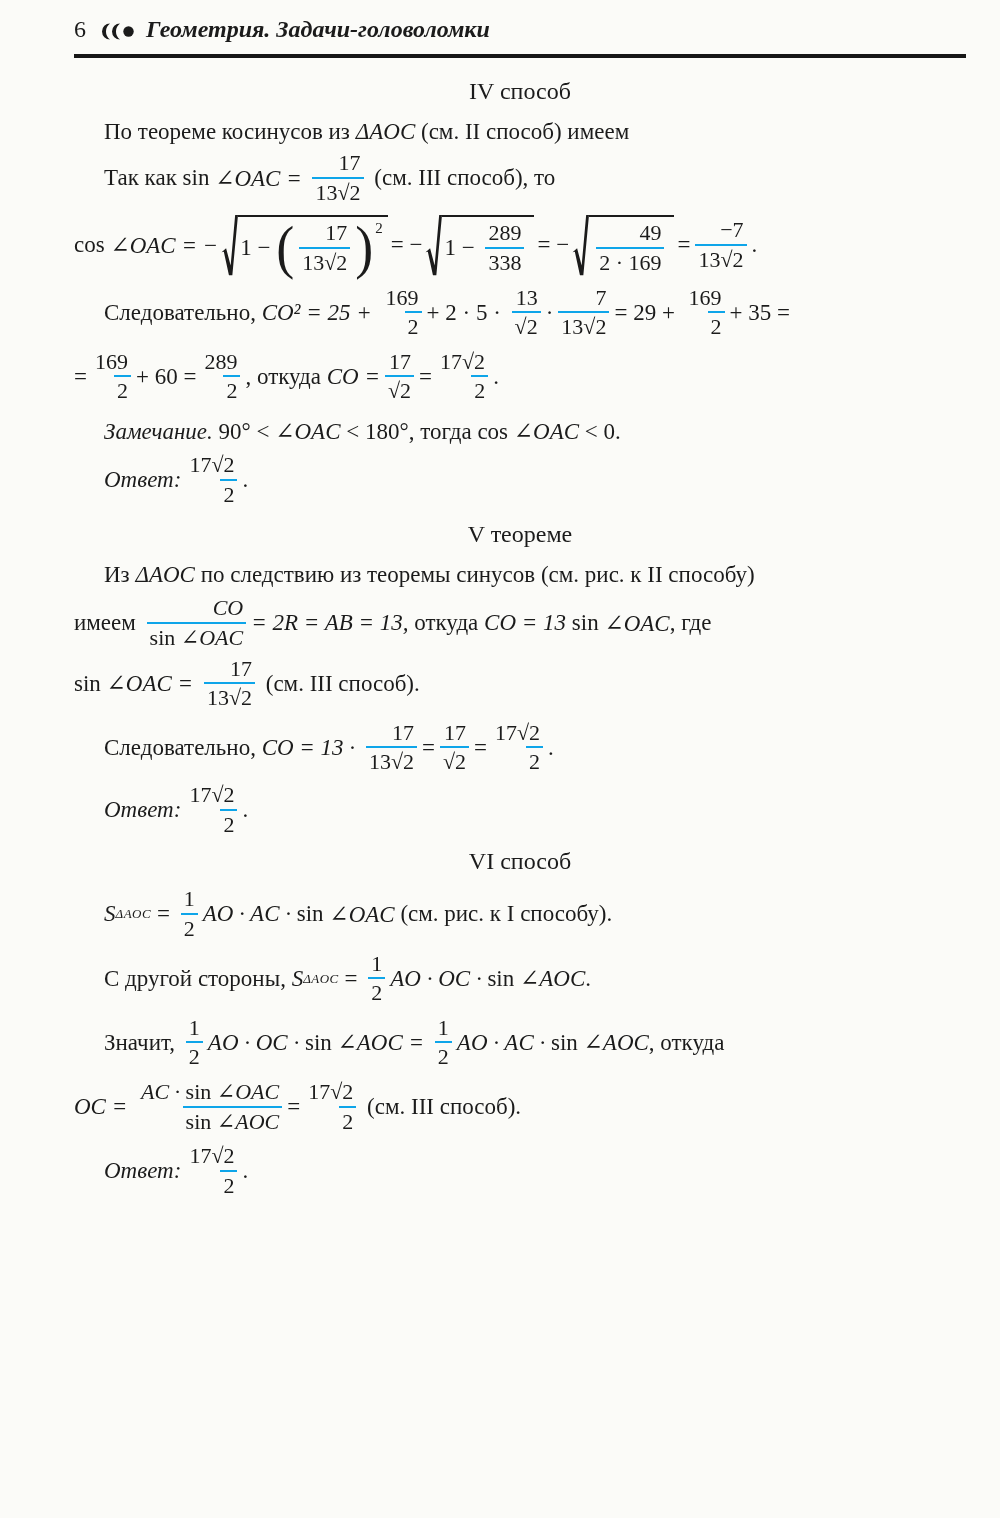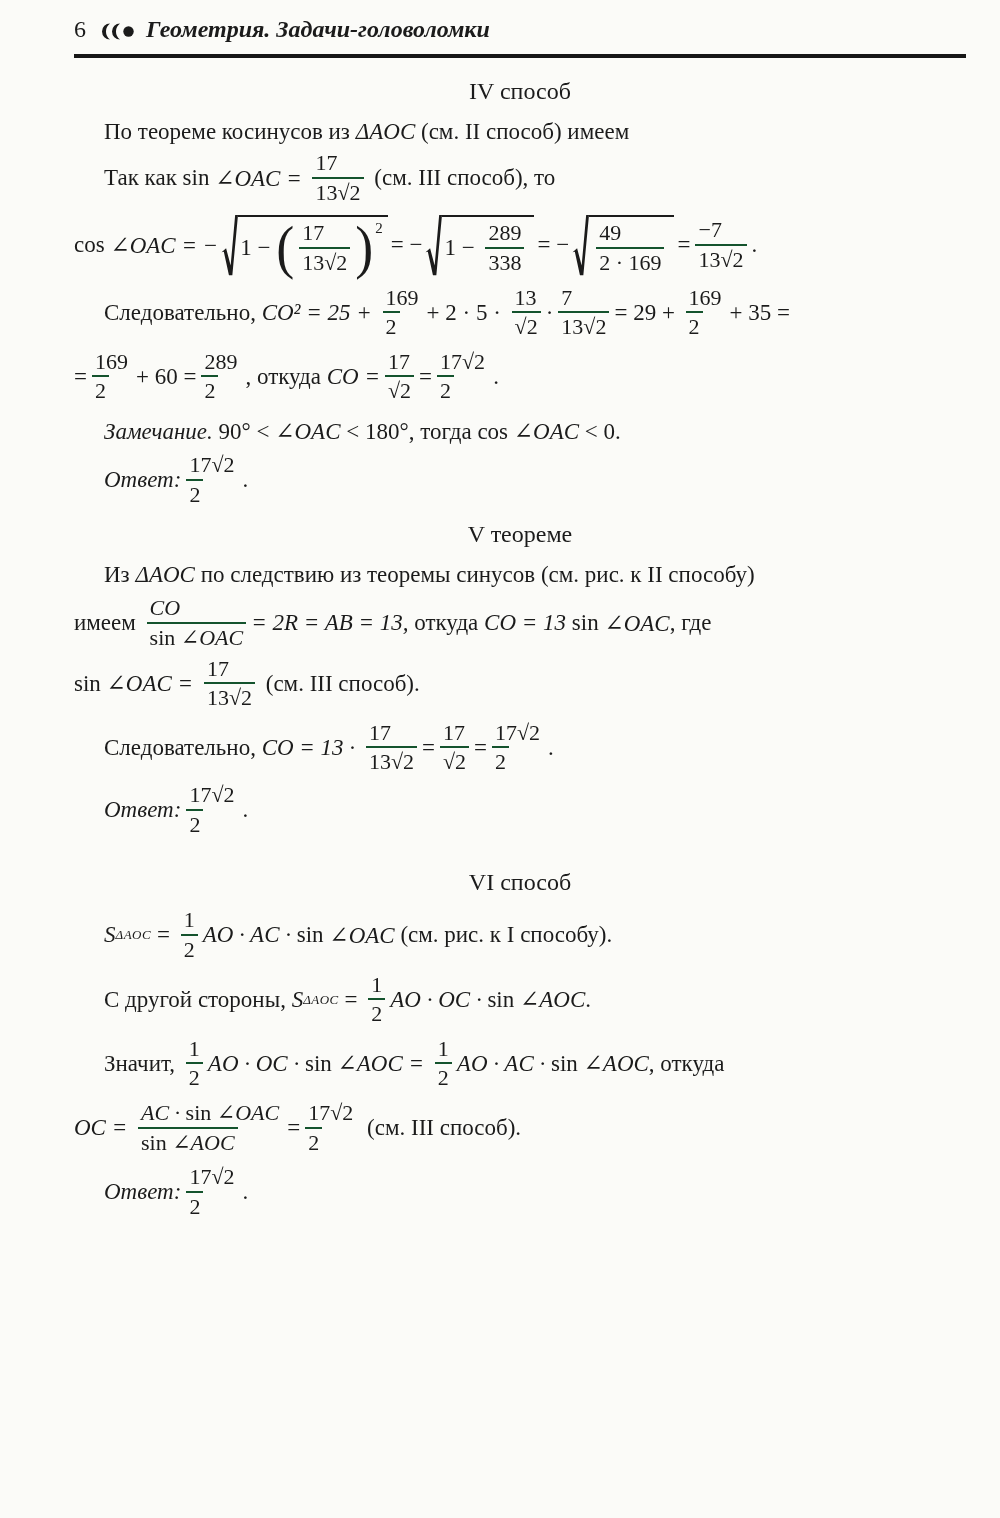--- a/index.html
+++ b/index.html
@@ -19,34 +19,34 @@
   
   .sec{text-align:center;font-size:24px;margin:0;font-weight:400;}
   
   .row{display:flex;align-items:center;white-space:pre;}
   .txt{display:block;white-space:pre;}
   .ind{margin-left:30px;}
   .mi{font-style:italic;}
   .rm{font-style:normal;}
   .itl{font-style:italic;}
   
-  .fr{display:inline-flex;flex-direction:column;align-items:flex-start;margin:0 5px;line-height:1.12;font-size:22px;}
+  .fr{display:inline-flex;flex-direction:column;align-items:flex-end;margin:0 5px;line-height:1.12;font-size:22px;}
   .fr .nu{display:block;padding:0 3px 1px;white-space:pre;text-align:center;}
-  .fr .de{display:block;border-top:2px solid #14532d;padding:2px 3px 0;white-space:pre;text-align:center;}
+  .fr .de{display:block;border-top:2px solid #0ea5e9;padding:2px 3px 0;white-space:pre;text-align:center;}
   
   .sqrt{display:inline-flex;position:relative;padding-left:17px;margin:0 3px;}
   .sqrt > svg{position:absolute;left:0;top:0;width:17px;height:100%;}
   .rbody{display:inline-flex;align-items:center;border-top:2.5px solid #1b1b1b;padding:4px 5px 0 2px;white-space:pre;}
   
   .bp{display:inline-block;font-size:54px;line-height:0.82;font-weight:300;transform:scaleY(1.08);}
   .psup{align-self:flex-start;font-size:15px;line-height:1;margin:0 0 0 2px;}
   .msub{font-size:13px;font-style:italic;vertical-align:-0.55em;letter-spacing:0.5px;}
   
   .mt6{margin-top:6px;}.mt8{margin-top:8px;}.mt10{margin-top:10px;}
-  .mt12{margin-top:12px;}.mt14{margin-top:14px;}.mt16{margin-top:32px;}.mt20{margin-top:20px;text-align:center;}
+  .mt12{margin-top:12px;}.mt14{margin-top:14px;}.mt16{margin-top:11px;}.mt20{margin-top:20px;text-align:center;}
 </style>
 </head>
 <body>
 
 <div class="page">
 
   <div class="hdr">
     <span class="pnum">6</span>
     <svg class="orn" width="36" height="17" viewBox="0 0 36 17">
       <path fill="#1b1b1b" d="M12,0.5 A8,8 0 1,0 12,16.5 A11.5,10.5 0 0,1 12,0.5 Z"></path>

